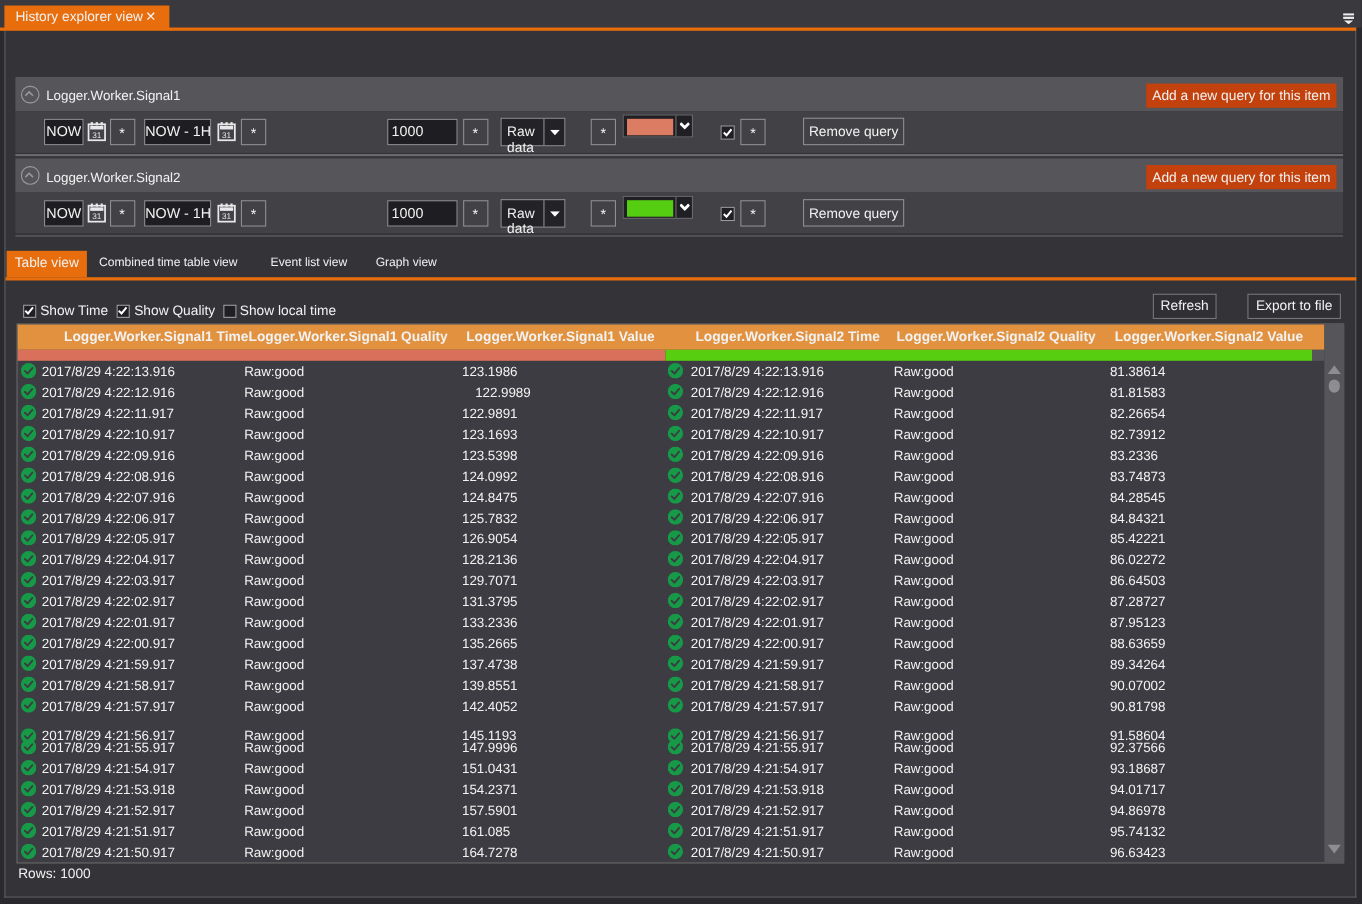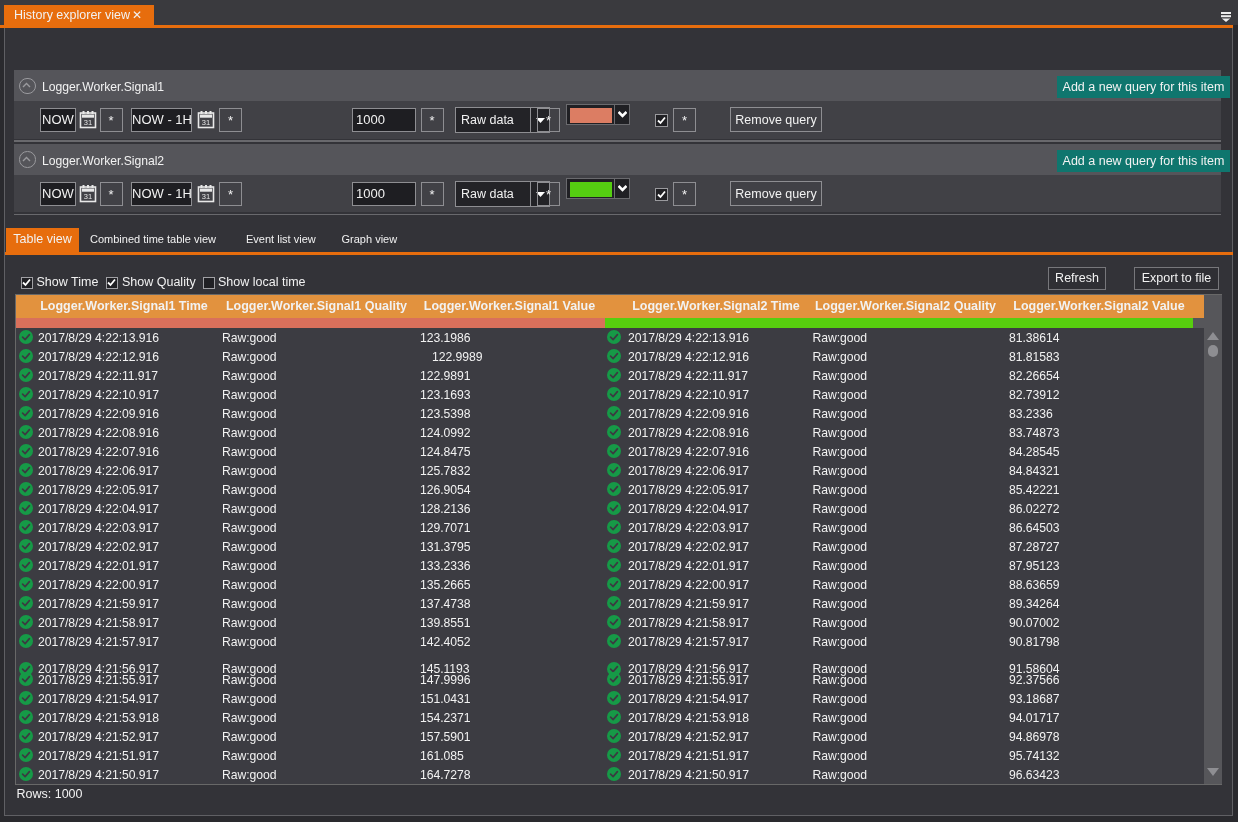--- a/index.html
+++ b/index.html
@@ -19,28 +19,28 @@
 #qhdr { left:17.5px; top:41.5px; width:1204px; height:28.5px; background:#e2923e; }
 #qhdr .wl { position:absolute; left:-2px; top:0; width:2px; height:28.5px; background:#fff; }
 #qhdr span { position:absolute; top:7px; font-weight:bold; font-size:12.5px; white-space:pre; }
 .sigrow { left:14px; width:1207px; height:31px; background:#55555a; }
 .ctlrow { left:14px; width:1207px; height:37.5px; background:#414146; }
 .blockline { left:14px; width:1207px; height:1.5px; background:#69696d; }
 .expander { position:absolute; left:5px; top:7.5px; width:16.5px; height:16.5px; border:1.5px solid #9a9a9e;
   border-radius:50%; }
 .expander svg { position:absolute; left:2.2px; top:2.8px; }
 .signame { position:absolute; left:28px; font-size:12.2px; letter-spacing:-0.05px; }
-.addbtn { position:absolute; left:1028px; width:173px; height:22px; background:#0f766e;
-  font-size:12.5px; text-align:center; line-height:22px;margin-left:15px; }
+.addbtn { position:absolute; left:1028px; width:173px; height:22px; background:#c2410c;
+  font-size:12.5px; text-align:center; line-height:22px; }
 .inp { position:absolute; height:24px; background:#1e1e22; border:1px solid #8e8e92;
   font-size:13px; line-height:22px; white-space:nowrap; overflow:hidden; }
 .calbtn { position:absolute; width:18px; height:20px; }
 .star { position:absolute; width:23px; height:24px; border:1px solid #8e8e92;
   text-align:center; font-size:13px; line-height:24px; }
-.combo { position:absolute; width:95px; height:26px; background:#232327; border:1px solid #8e8e92; }
+.combo { position:absolute; width:59px; height:26px; background:#232327; border:1px solid #8e8e92; }
 .combo .ct { position:absolute; left:5px; top:5px; font-size:12.5px; }
 .combo .carr { position:absolute; right:0; top:0; width:19px; height:24px; border-left:1px solid #8e8e92; }
 .combo .carr svg { position:absolute; left:5px; top:10px; }
 .swc { position:absolute; width:63.5px; height:21px; border:1px solid #6a6a6e; background:#202024; }
 .swin { position:absolute; left:2.5px; top:2.5px; width:42px; height:15px; }
 .swa { position:absolute; left:46.5px; top:0; width:16px; height:19px; border-left:1px solid #6a6a6e; }
 .swa svg { position:absolute; left:3.5px; top:6px; }
 .cb { position:absolute; width:13px; height:13px; background:#202024; border:1px solid #9a9a9e; }
 .cb svg { position:absolute; left:0; top:0; }
 .rmbtn { position:absolute; width:92px; height:25px; border:1px solid #8e8e92; font-size:12.5px;
@@ -233,21 +233,21 @@
       </svg>
     </div>
   <span class="flb" style="left:122px">Show Quality</span>
   <div class="fcb" style="left:202.5px"></div>
   <span class="flb" style="left:218px">Show local time</span>
   <div class="btn" style="left:1048px;width:58px">Refresh</div>
   <div class="btn" style="left:1134px;width:85px">Export to file</div>
 
   <div class="abs" id="grid">
     <div id="thead">
-      <span style="left:108px">Logger.Worker.Signal1 Time</span>
+      <span style="left:126px">Logger.Worker.Signal1 Time</span>
       <span style="left:300.5px">Logger.Worker.Signal1 Quality</span>
       <span style="left:493.5px">Logger.Worker.Signal1 Value</span>
       <span style="left:700px">Logger.Worker.Signal2 Time</span>
       <span style="left:889.5px">Logger.Worker.Signal2 Quality</span>
       <span style="left:1083px">Logger.Worker.Signal2 Value</span>
     </div>
     <div id="strip1"></div>
       <div id="strip2"></div>
       <div id="strip3"></div>
     <div id="sbar">

